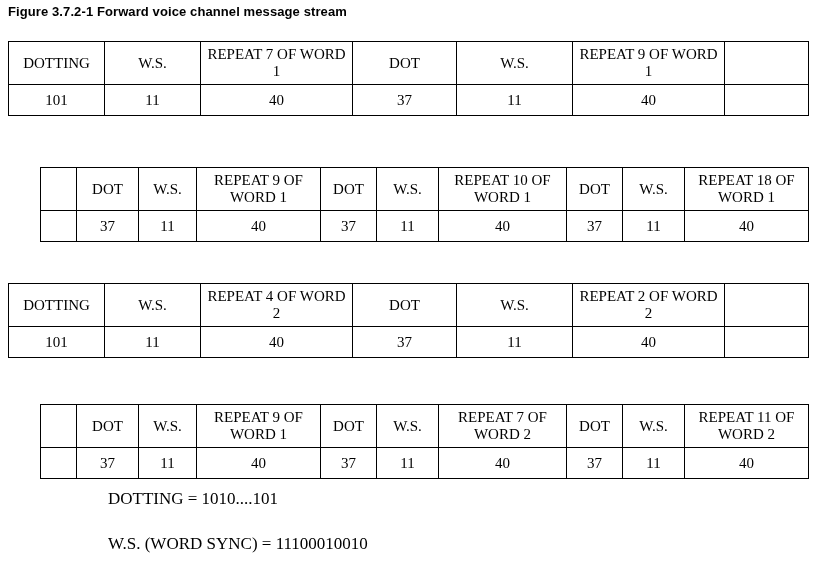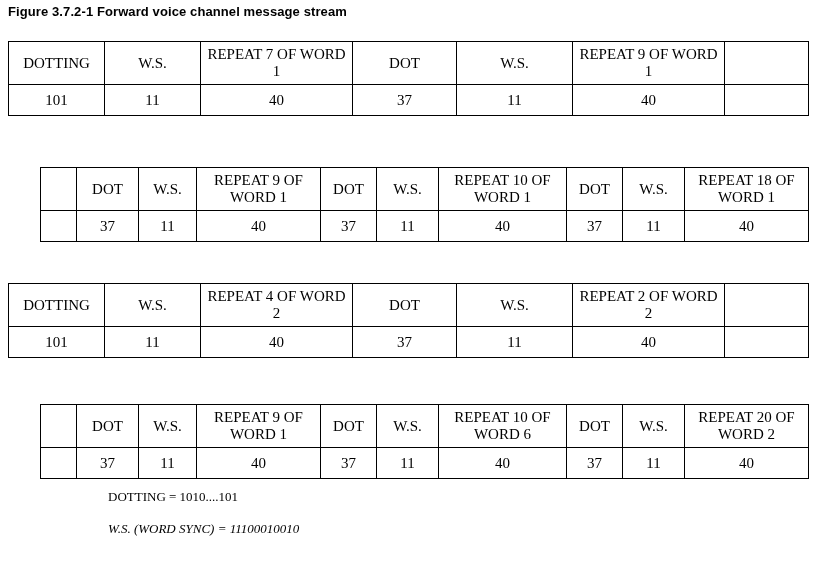--- a/index.html
+++ b/index.html
@@ -72,31 +72,30 @@
   
   #table-d {
     left: 40px;
     top: 404px;
     width: 768px;
   }
 
   .note {
     position: absolute;
     font-family: "Liberation Serif", serif;
-    font-size: 13px;
+    font-size: 17px;
     white-space: nowrap;
   }
   #note-dotting {
     left: 108px;
     top: 489px;
   }
   #note-ws {
     left: 108px;
-    top: 521px;
-    font-style: italic;
+    top: 534px;
   }
 </style>
 </head>
 <body>
 
 <div class="figure-title">Figure 3.7.2-1  Forward voice channel message stream</div>
 
 <table class="stream" id="table-a">
   <colgroup>
     <col style="width:96px">
@@ -216,24 +215,24 @@
       <col style="width:124px">
   </colgroup>
   <tbody>
       <tr class="labels">
     <td></td>
     <td>DOT</td>
     <td>W.S.</td>
     <td>REPEAT 9 OF WORD 1</td>
     <td>DOT</td>
     <td>W.S.</td>
-    <td>REPEAT 10 OF WORD 6</td>
-    <td>DOT</td>
-    <td>W.S.</td>
-    <td>REPEAT 20 OF WORD 2</td>
+    <td>REPEAT 7 OF WORD 2</td>
+    <td>DOT</td>
+    <td>W.S.</td>
+    <td>REPEAT 11 OF WORD 2</td>
   </tr>
   <tr class="values">
     <td></td>
     <td>37</td>
     <td>11</td>
     <td>40</td>
     <td>37</td>
     <td>11</td>
     <td>40</td>
     <td>37</td>

